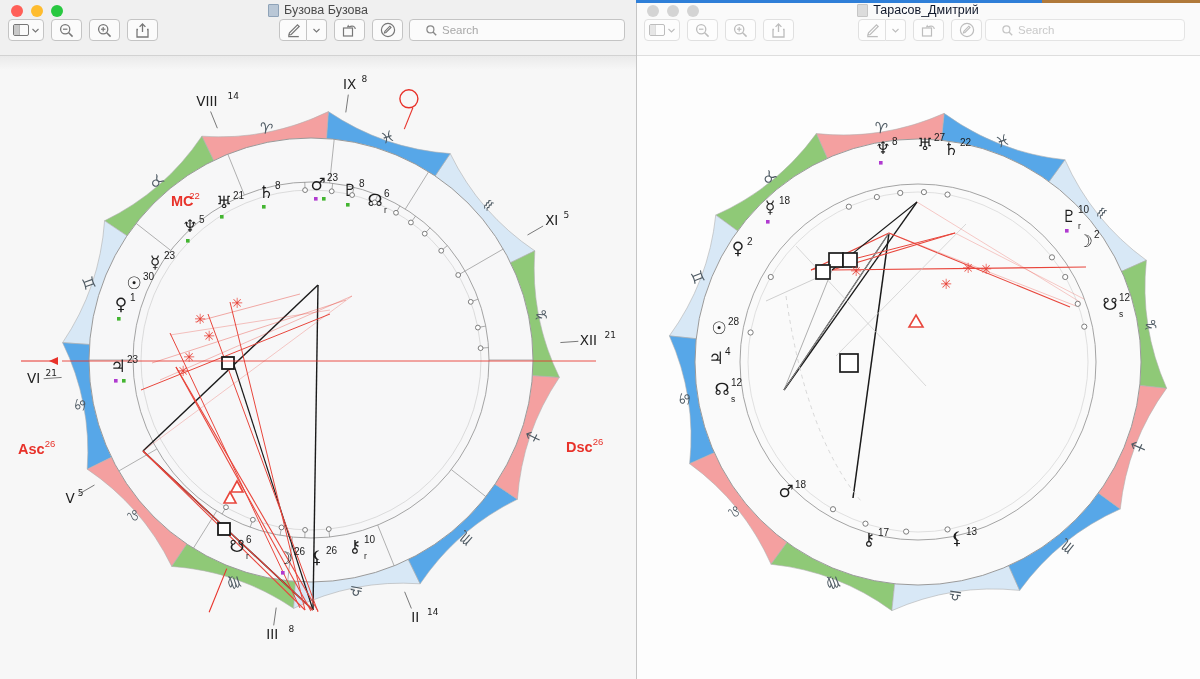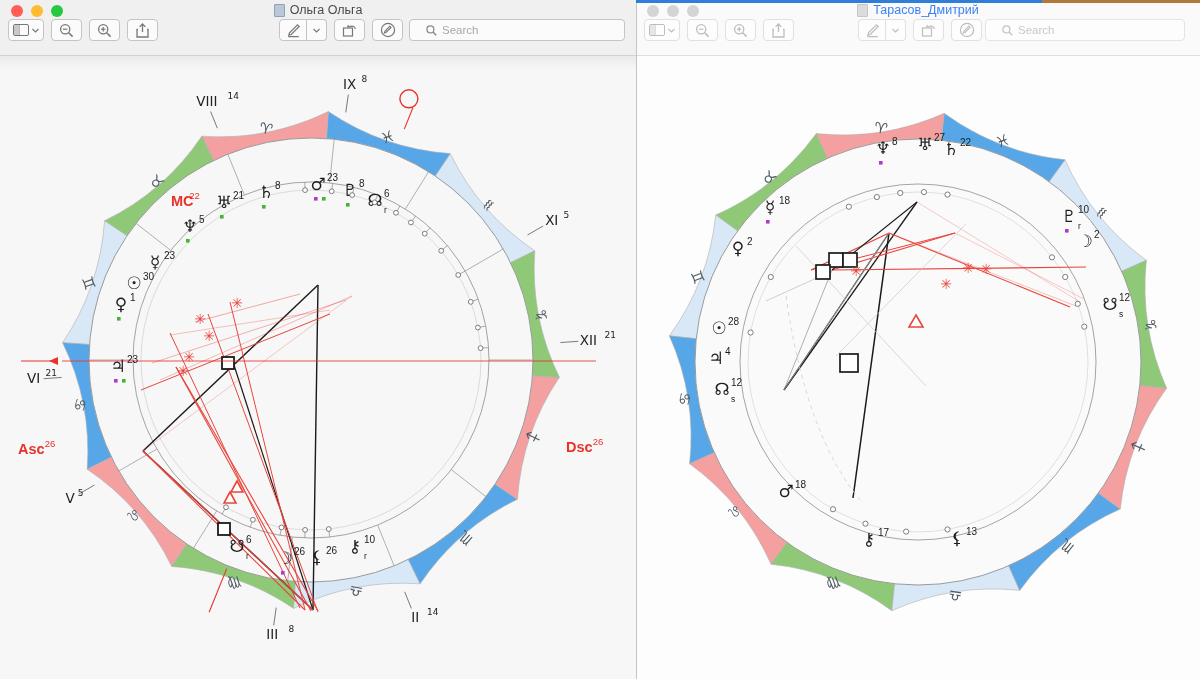--- a/index.html
+++ b/index.html
@@ -21,21 +21,21 @@
     background:linear-gradient(to right,#2f7fd8 0 72%,#b0793a 72% 100%);z-index:31;}
 
   .traffic { position:absolute; left:11px; top:5px; display:flex; gap:8px; }
   .tl { width:12px; height:12px; border-radius:50%; }
   .tl.r{background:#ff5f57;} .tl.y{background:#febc2e;} .tl.g{background:#28c840;}
   .inactive .tl { background:#d4d4d4; }
 
   .wtitle { position:absolute; top:3px; left:0; right:0; text-align:center;
     font-size:12.5px; color:#4a4a4a; display:flex; align-items:center;
     justify-content:center; gap:5px; }
-  .inactive .wtitle { color:#3b82f6; }
+  .inactive .wtitle { color:#0f172a; }
   .doc-ico { width:11px; height:13px; background:#b9c7d6; border:1px solid #8fa3b8;
     border-radius:1px; display:inline-block; }
   .inactive .doc-ico { background:#dcdcdc; border-color:#c6c6c6; }
 
   .tbar { position:absolute; top:19px; left:0; right:0; height:26px; }
   .grp { position:absolute; display:flex; }
   .btn { height:22px; min-width:31px; background:#fbfbfb; border:1px solid #c4c4c4;
     border-radius:4px; margin-right:7px; display:flex; align-items:center;
     justify-content:center; color:#666; }
   .inactive .btn { background:#fdfdfd; border-color:#e0e0e0; color:#bdbdbd; }
@@ -64,21 +64,21 @@
 
   <div class="window" id="win-left">
     <div class="titlebar">
       <div class="traffic">
         <div class="tl r"></div>
         <div class="tl y"></div>
         <div class="tl g"></div>
       </div>
       <div class="wtitle">
         <span class="doc-ico"></span>
-        <span>Ольга Ольга</span>
+        <span>Бузова Бузова</span>
       </div>
       <div class="tbar">
         <div class="grp" style="left:8px;">
           <div class="btn" style="min-width:36px;">
             <svg width="16" height="12" viewBox="0 0 16 12">
                 <rect x="0.5" y="0.5" width="15" height="11" rx="1.5" fill="none" stroke="#777"></rect>
                 <line x1="6" y1="0.5" x2="6" y2="11.5" stroke="#777"></line>
                 <rect x="1" y="1" width="5" height="10" fill="#c9c9c9"></rect>
               </svg>
             <svg width="7" height="5" viewBox="0 0 7 5" style="margin-left:3px;">

